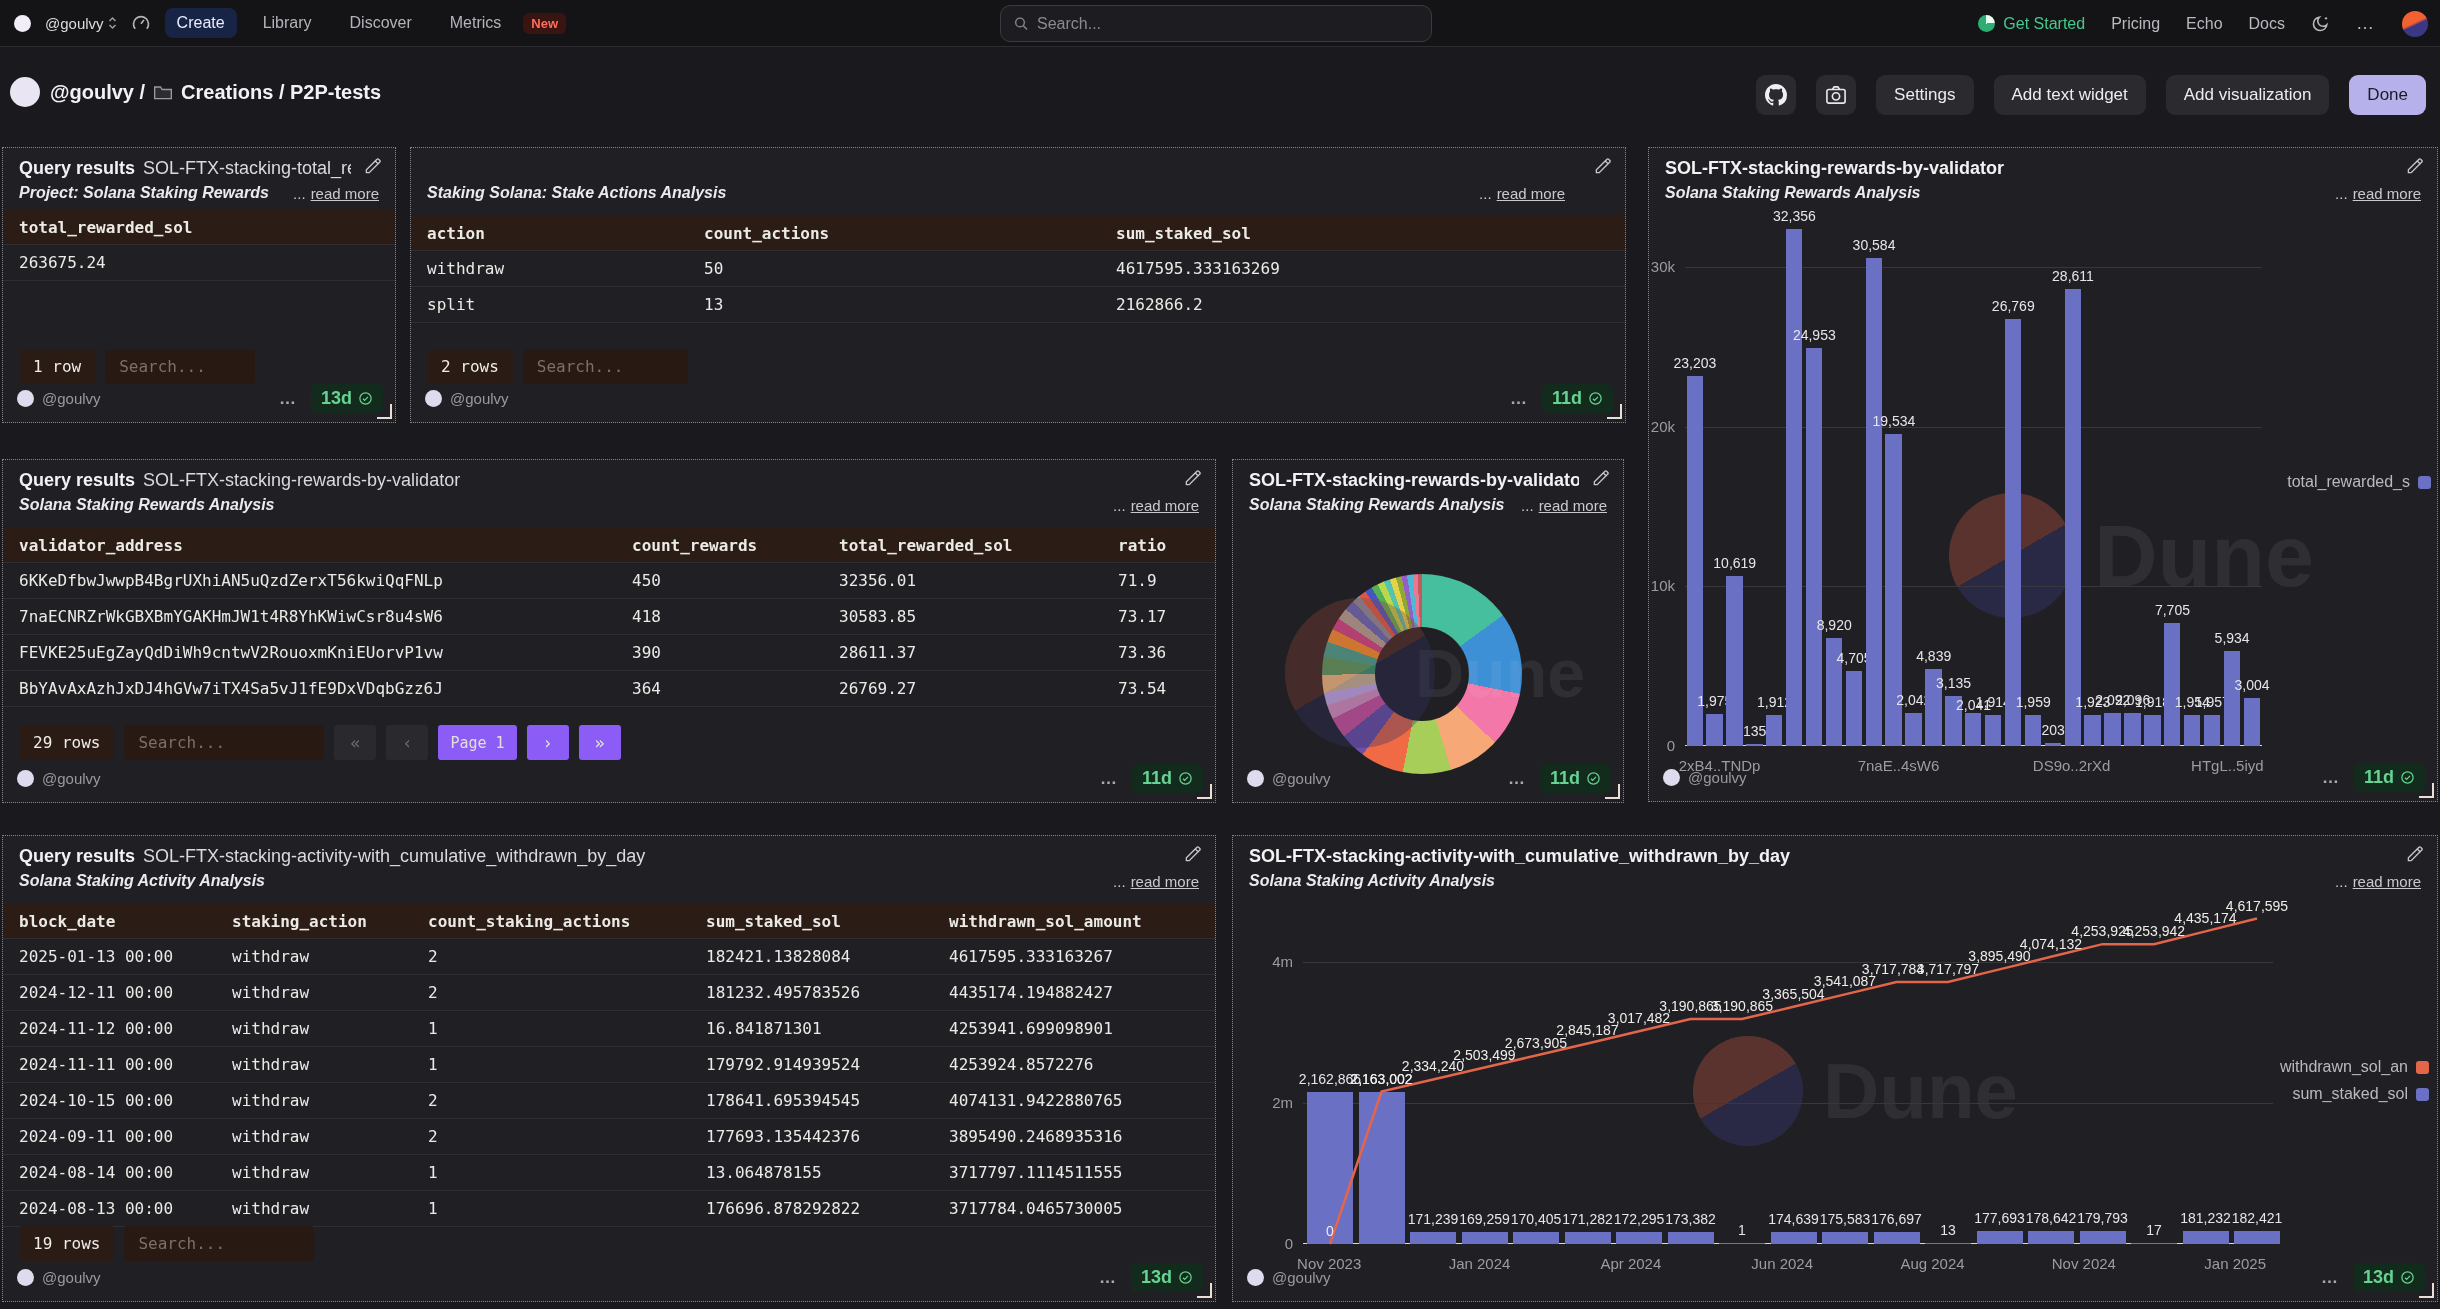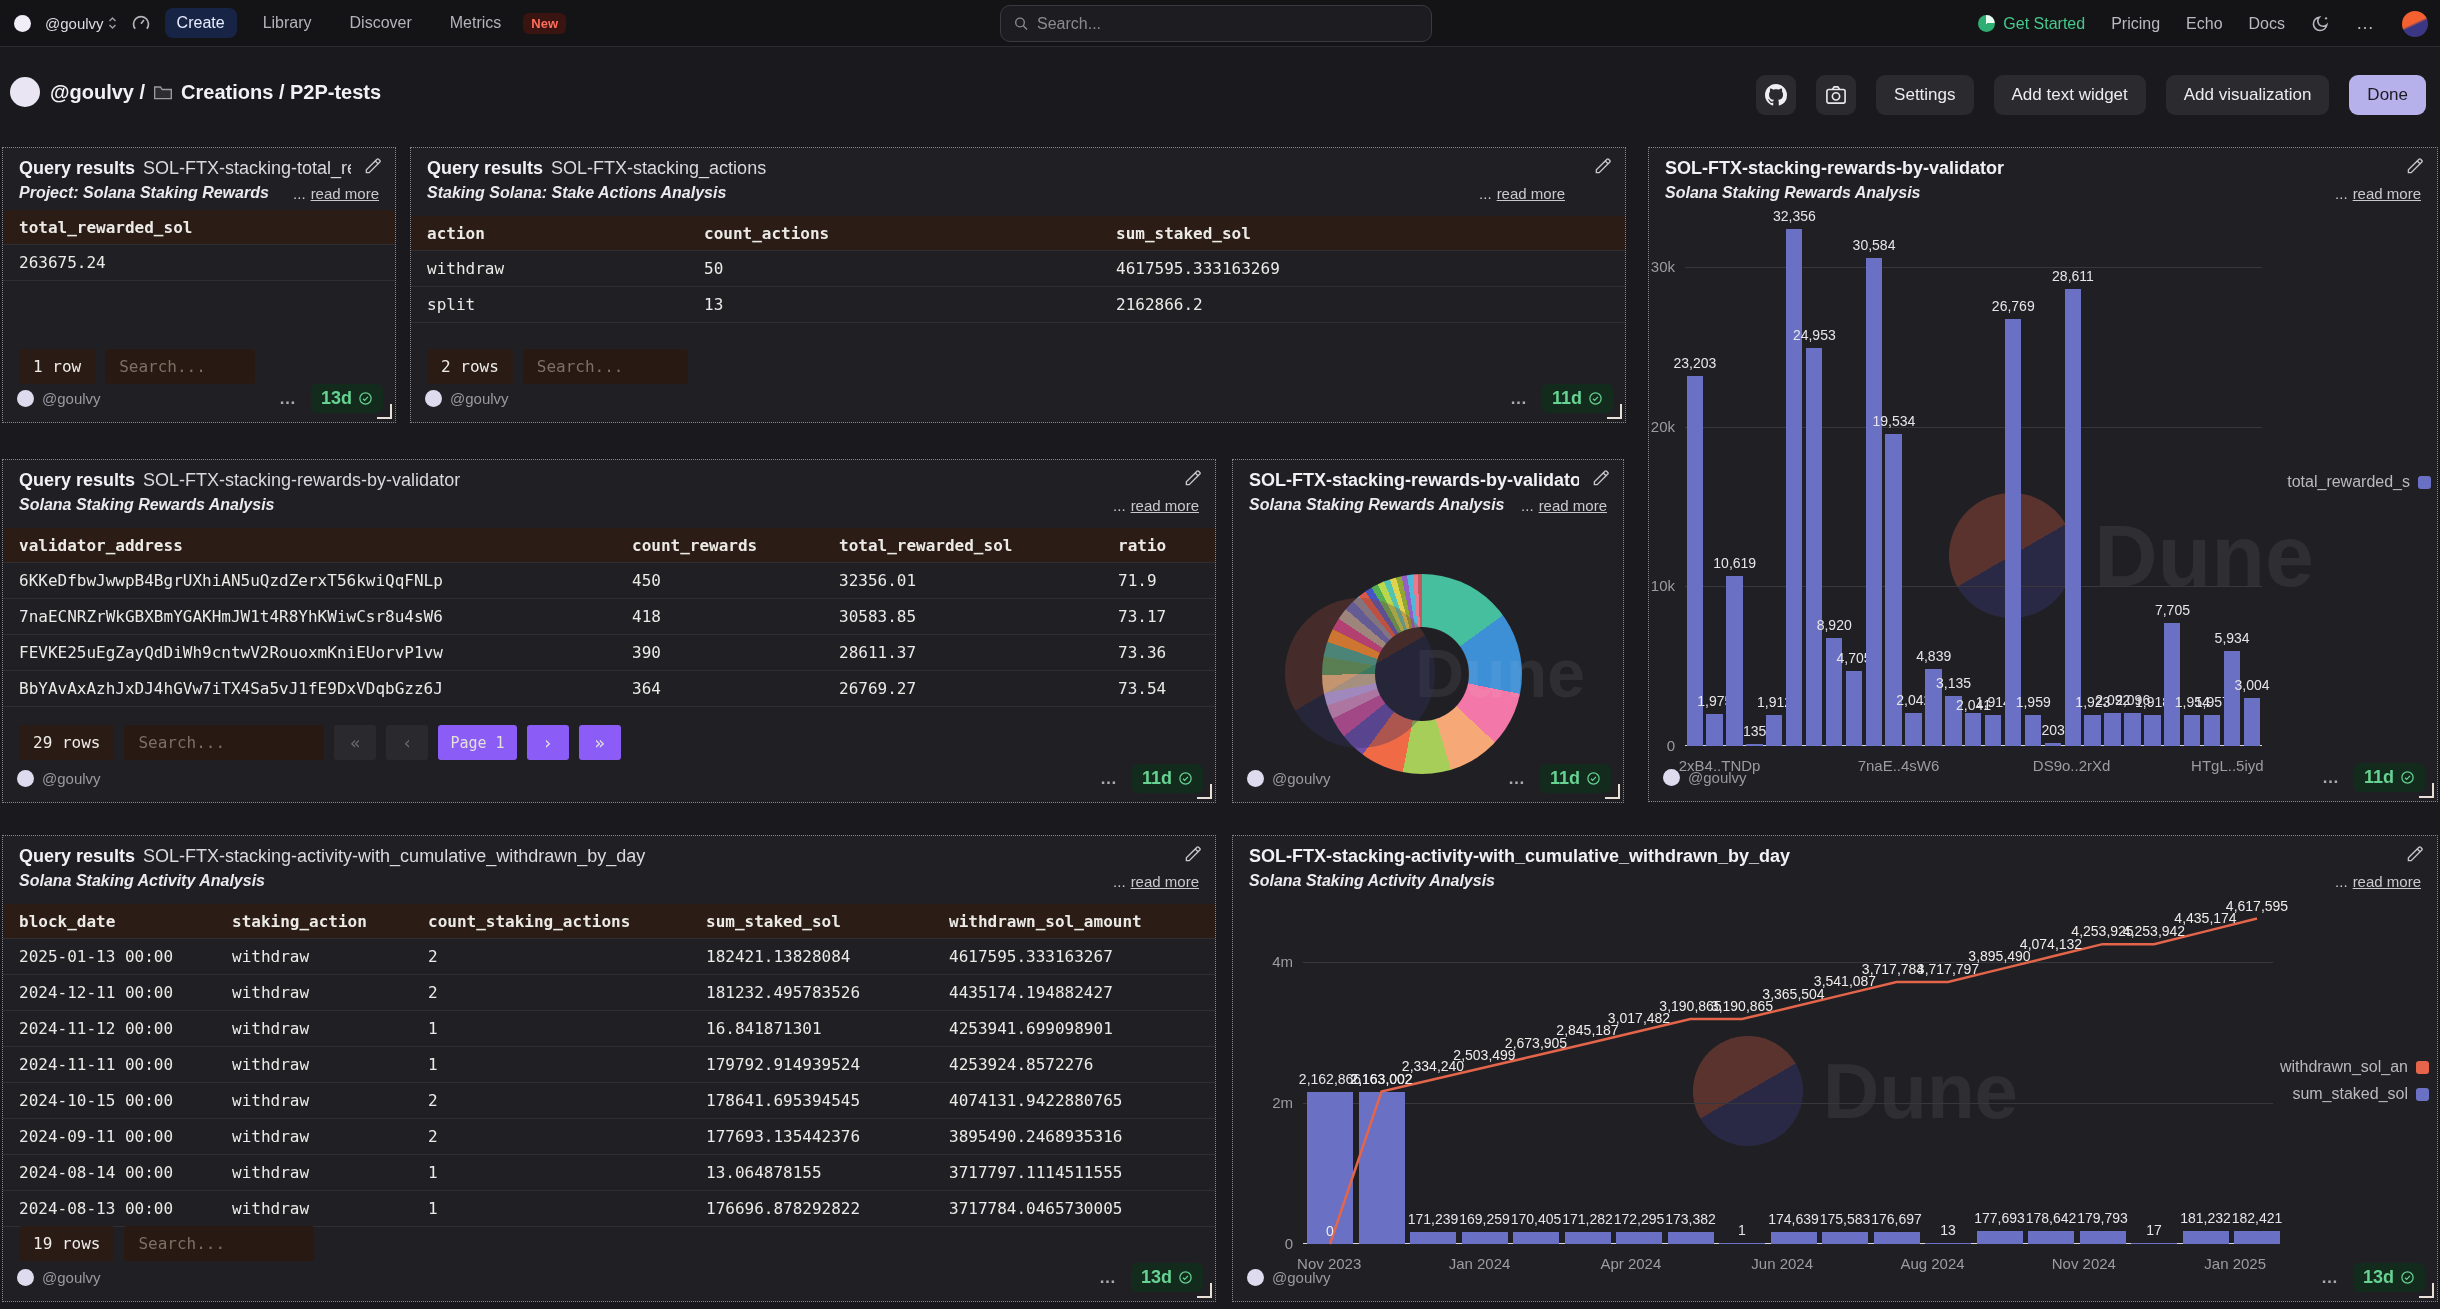--- a/index.html
+++ b/index.html
@@ -243,21 +243,20 @@
         <svg width="15" height="15" viewBox="0 0 24 24" fill="none" stroke="#67d392" stroke-width="2">
             <circle cx="12" cy="12" r="9"></circle>
             <path d="M8 12.5l2.6 2.6L16 9.5"></path>
           </svg>
         </span>
     </span>
   </div>
 </div>
 
 <div class="widget" id="w2">
-  <div class="w-head"><span class="w-kicker">Query results</span><span class="w-title">SOL-FTX-stacking_actions</span></div>
   <svg class="pencil" width="19" height="19" viewBox="0 0 24 24" fill="none" stroke="#c8c8cc" stroke-width="1.7">
       <path d="M3 17.4V21h3.6L17.8 9.8 14.2 6.2 3 17.4z"></path>
       <path d="M14.2 6.2l2.2-2.2a1.4 1.4 0 0 1 2 0l1.6 1.6a1.4 1.4 0 0 1 0 2l-2.2 2.2"></path>
     </svg>
   <div class="w-sub"><span>Staking Solana: Stake Actions Analysis</span>
     <span class="readmore" style="right:44px"><span>...</span><u>read more</u></span></div>
   <div class="ttable t-w2">
       <div class="trow thead">
         <div class="tcell">action</div>
         <div class="tcell">count_actions</div>

